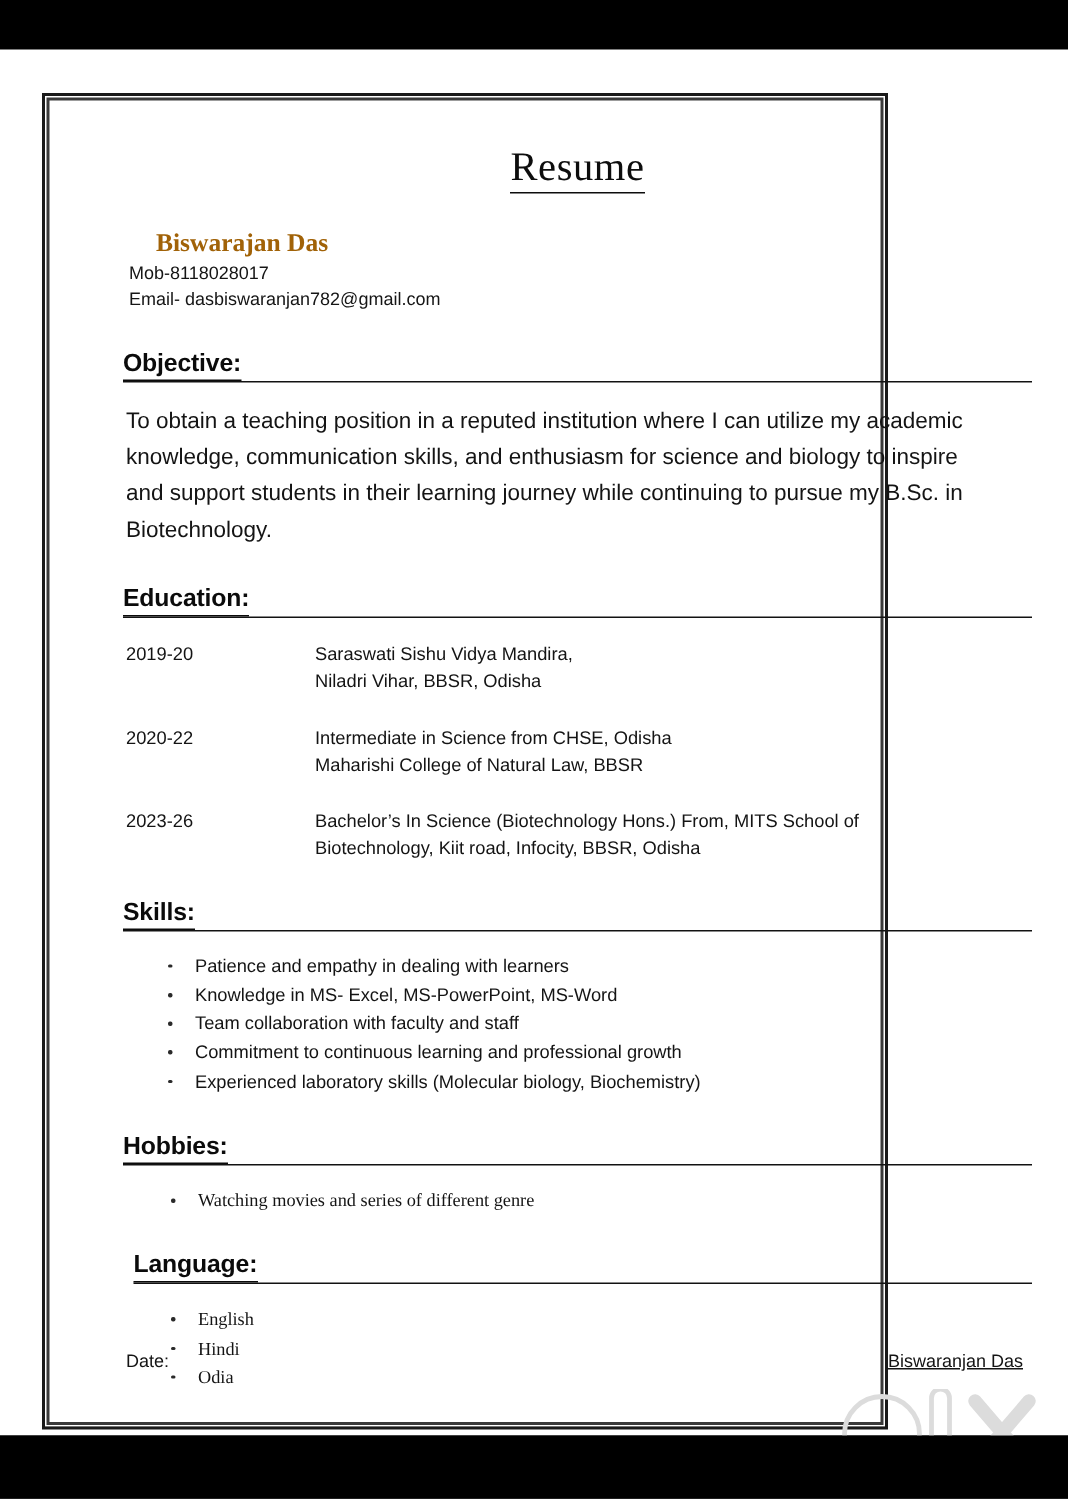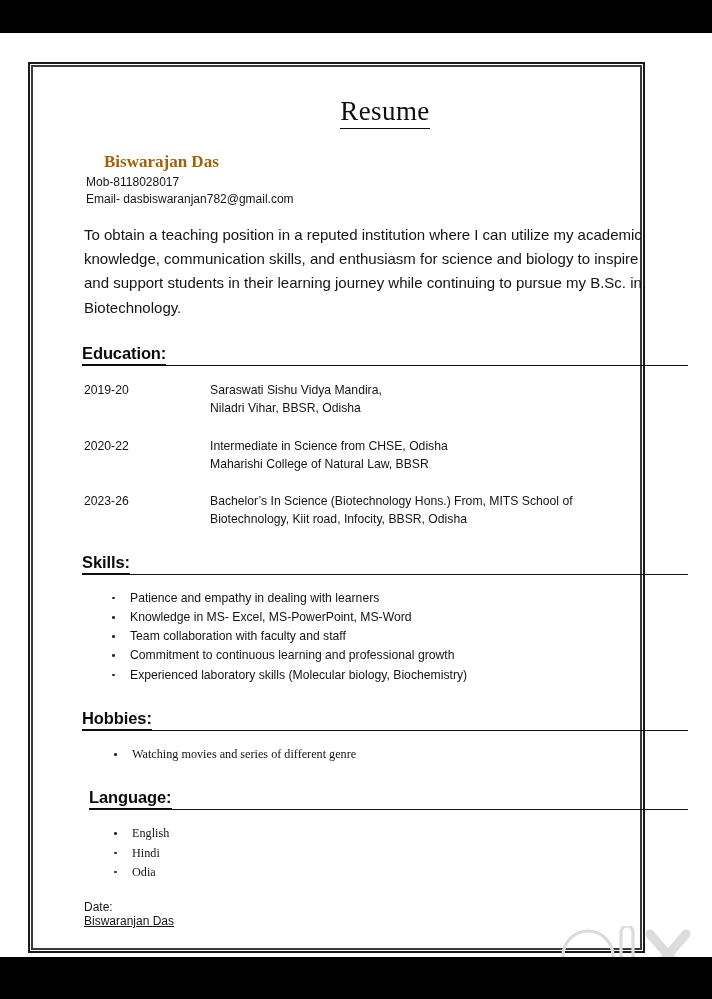--- a/index.html
+++ b/index.html
@@ -34,21 +34,21 @@
     position: absolute;
     left: 0; top: 33px;
     width: 712px; height: 924px;
     background: #ffffff;
   }
 
   
   .page-frame {
     position: absolute;
     left: 28px; top: 29px;
-    width: 617px; height: 891px;
+    width: 564px; height: 891px;
     border: 2px solid #1a1a1a;
     box-sizing: border-box;
     box-shadow: inset 0 0 0 1px #ffffff, inset 0 0 0 3px #3a3a3a;
   }
 
   .content {
     position: absolute;
     left: 52px; top: 8px;
     width: 606px;
     height: 875px;
@@ -170,21 +170,20 @@
   
   .footer {
     position: absolute;
     left: 2px;
     right: 0;
     top: 828px;
     display: flex;
     justify-content: space-between;
     font-size: 12px;
     color: #141414;
-    flex-direction: column;
   }
   .footer .sign { margin-right: 6px; text-decoration: underline; }
 
   
   .watermark {
     position: absolute;
     left: 558px;
     top: 893px;
     width: 140px;
     height: 62px;
@@ -211,20 +210,24 @@
       <div class="doc-title">
         <span>Resume</span>
       </div>
 
       <div class="contact">
         <div class="cand-name">Biswarajan Das</div>
         <div class="cand-line">Mob-8118028017</div>
         <div class="cand-line">Email- dasbiswaranjan782@gmail.com</div>
       </div>
 
+      <div class="section-head">
+        <span class="label">Objective:</span>
+        <span class="rule"></span>
+      </div>
       <p class="objective-text">To obtain a teaching position in a reputed institution where I can utilize my academic knowledge, communication skills, and enthusiasm for science and biology to inspire and support students in their learning journey while continuing to pursue my B.Sc. in Biotechnology.</p>
 
       <div class="section-head">
         <span class="label">Education:</span>
         <span class="rule"></span>
       </div>
       <table class="edu-table">
         <tbody>
           <tr>
             <td class="year">2019-20</td>

